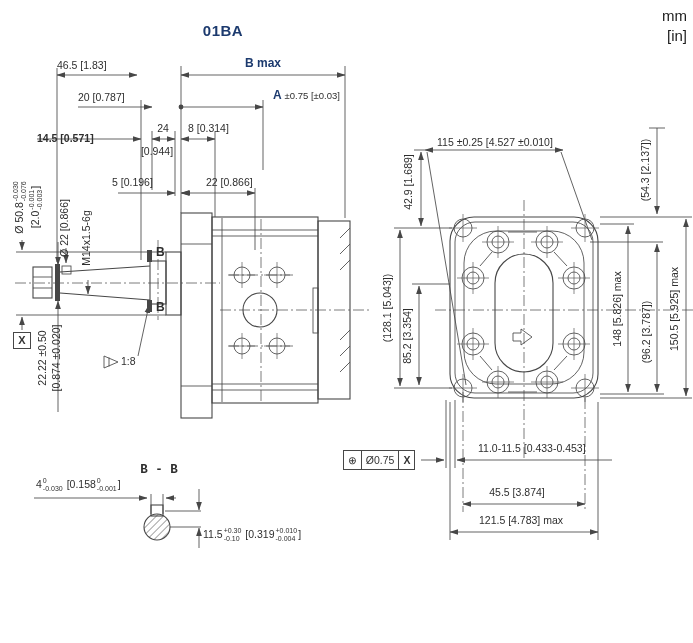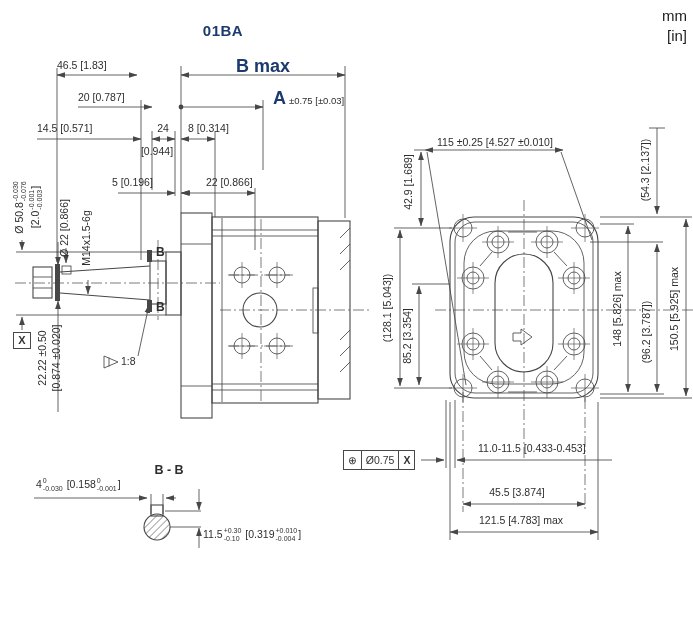--- a/index.html
+++ b/index.html
@@ -7,21 +7,21 @@
          font-family:"Liberation Sans",sans-serif;color:#333;}
   svg{position:absolute;left:0;top:0;}
   .ln{stroke:#474747;stroke-width:1.1;fill:none;}
   .thin{stroke-width:0.85;}
   .cl{stroke:#5a5a5a;stroke-width:0.8;fill:none;stroke-dasharray:11 3 2 3;}
   .fillbar{fill:#474747;stroke:none;}
   .lbl{position:absolute;font-size:10.5px;white-space:nowrap;z-index:3;color:#2e2e2e;}
   .ctr{transform:translate(-50%,0);}
   .rot{transform:translate(-50%,-50%) rotate(-90deg);}
   .blue{color:#1c3a6e;font-weight:bold;}
-  .big{font-size:18px;}
+  .big{font-size:12px;}
   .title{font-size:15px;letter-spacing:0.5px;}
   .units{font-size:15px;color:#1d1d1d;text-align:right;line-height:20px;}
   .bold{font-weight:bold;}
   .stack{display:inline-flex;flex-direction:column;font-size:7px;line-height:7.5px;
          vertical-align:middle;position:relative;top:-1px;margin:0 1px;}
   .fcf{position:absolute;display:flex;z-index:3;border:1.2px solid #474747;background:#fff;}
   .fcf div{border-right:1.2px solid #474747;padding:2px 4px;font-size:10.5px;line-height:14px;}
   .fcf div:last-child{border-right:none;font-weight:bold;}
   .databox{position:absolute;border:1.2px solid #474747;width:16px;height:15px;z-index:3;
            text-align:center;font-size:11px;font-weight:bold;line-height:15px;background:#fff;}
@@ -272,21 +272,21 @@
 
 <div class="lbl blue title ctr" style="left:223px;top:22px;">01BA</div>
 
 <div class="lbl" style="left:57px;top:59px;">46.5 [1.83]</div>
 <div class="lbl blue big ctr" style="left:263px;top:56px;">B max</div>
 <div class="lbl" style="left:78px;top:91px;">20 [0.787]</div>
 <div class="lbl" style="left:249px;top:88px;margin-left:24px;">
   <span class="blue big">A</span>
   <span class="small9">±0.75 [±0.03]</span>
 </div>
-<div class="lbl" style="left:37px;top:122px;">14.5 [0.571]</div>
+<div class="lbl" style="left:37px;top:132px;font-weight:bold;">14.5 [0.571]</div>
 <div class="lbl ctr" style="left:163px;top:122px;">24</div>
 <div class="lbl ctr" style="left:157px;top:145px;">[0.944]</div>
 <div class="lbl" style="left:188px;top:122px;">8 [0.314]</div>
 <div class="lbl" style="left:112px;top:176px;">5 [0.196]</div>
 <div class="lbl" style="left:206px;top:176px;">22 [0.866]</div>
 
 <div class="lbl rot" style="left:20px;top:207px;">
   <span>Ø 50.8</span><span class="stack">
         <span>-0.030</span>
         <span>-0.076</span>
@@ -300,21 +300,21 @@
 </div>
 <div class="lbl rot" style="left:64px;top:228px;">Ø 22 [0.866]</div>
 <div class="lbl rot" style="left:86px;top:238px;">M14x1.5-6g</div>
 <div class="lbl rot" style="left:42px;top:358px;">22.22 ±0.50</div>
 <div class="lbl rot" style="left:56px;top:358px;">[0.874 ±0.020]</div>
 <div class="databox" style="left:13px;top:332px;">X</div>
 <div class="lbl" style="left:121px;top:355px;">1:8</div>
 <div class="lbl bold" style="left:156px;top:245px;font-size:12px;">B</div>
 <div class="lbl bold" style="left:156px;top:300px;font-size:12px;">B</div>
 
-<div class="lbl bold ctr" style="left:169px;top:463px;font-size:12.5px;">B - B</div>
+<div class="lbl bold ctr" style="left:159px;top:463px;font-size:12.5px;font-family:Liberation Mono, monospace;">B - B</div>
 <div class="lbl" style="left:36px;top:478px;">
   <span>4</span><span class="stack">
         <span>0</span>
         <span>-0.030</span>
       </span>
   <span>[0.158</span><span class="stack">
         <span>0</span>
         <span>-0.001</span>
       </span><span>]</span>
 </div>

